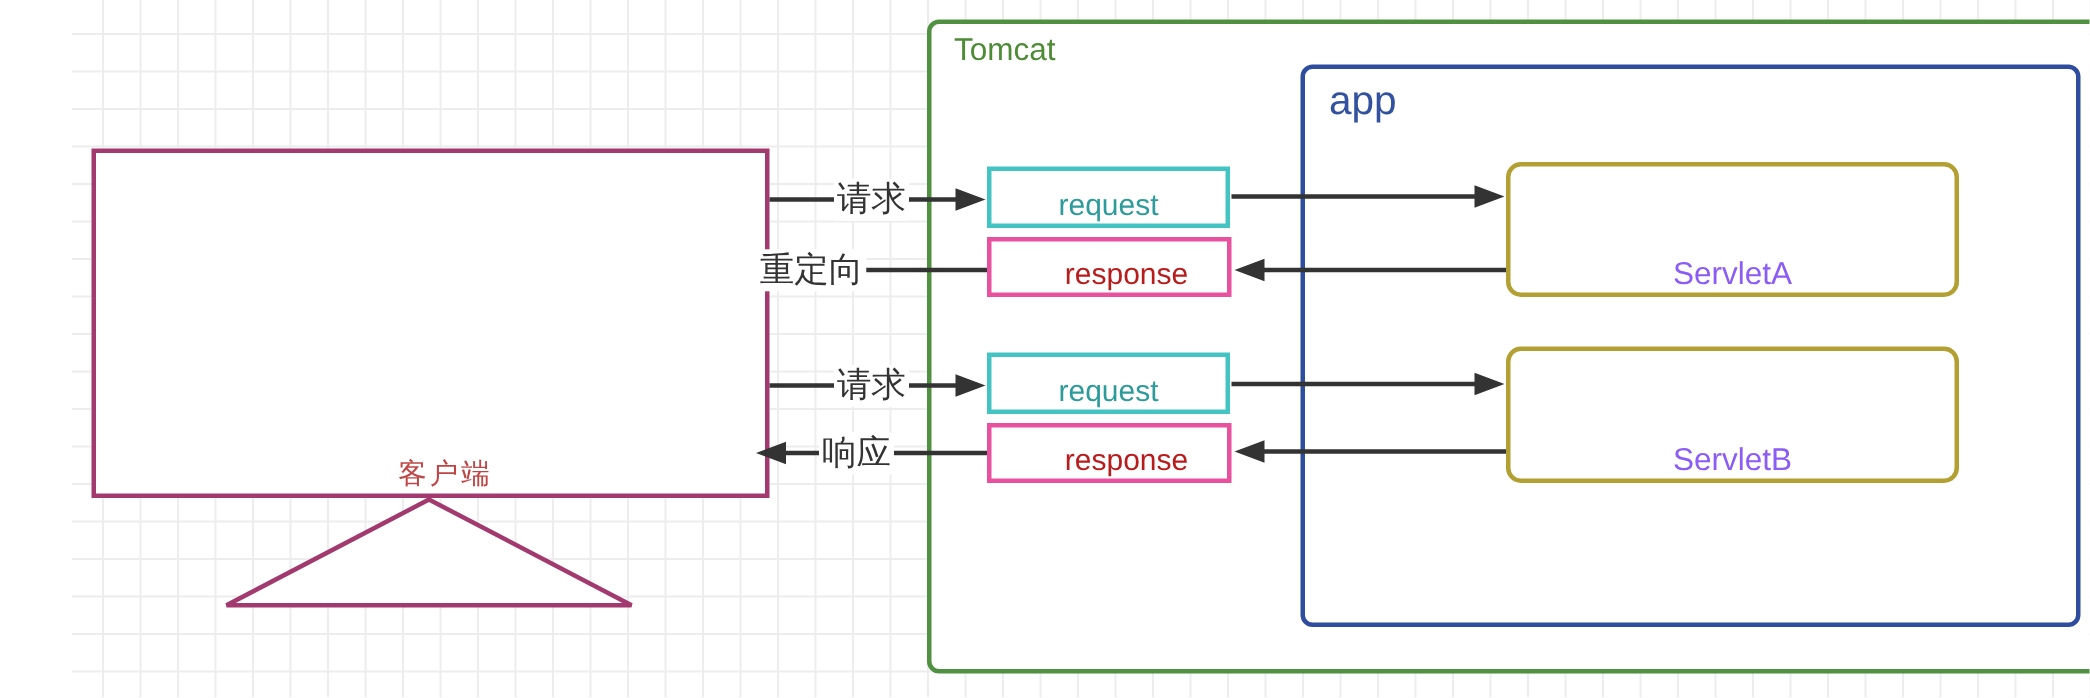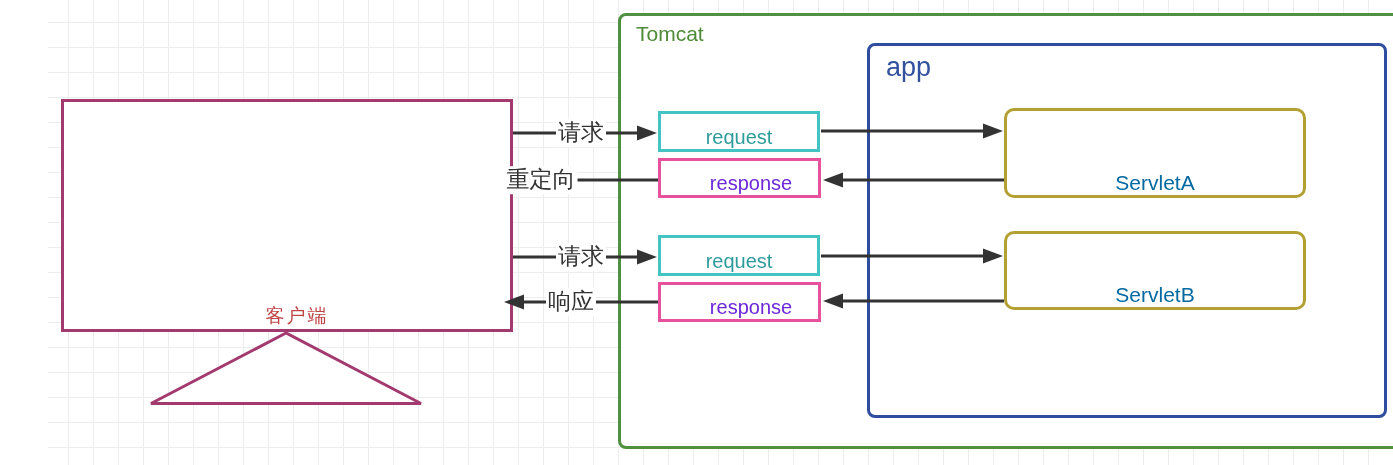--- a/index.html
+++ b/index.html
@@ -21,27 +21,27 @@
   .client-rect { left:13px; top:99px; width:452px; height:233px; border:3px solid #a23a70;padding-left:20px; }
   .client-label { color:#bf4545; font-size:19px; letter-spacing:2px; }
 
   
   .tomcat-box { left:570px; top:13px; width:810px; height:436px; border:3px solid #4f9140; border-radius:8px; background:#fff; }
   .tomcat-label { position:absolute; left:15px; top:6px; color:#4e8b36; font-size:21px; }
   .app-box { left:819px; top:43px; width:520px; height:375px; border:3px solid #2e4d9e; border-radius:8px; background:#fff; }
   .app-label { position:absolute; left:16px; top:6px; color:#32519e; font-size:27px; }
 
   
-  .servlet { width:302px; border:3px solid #b3a032; border-radius:10px; color:#0369a1; font-size:21px; }
+  .servlet { width:302px; border:3px solid #b3a032; border-radius:10px; color:#8b5cf6; font-size:21px; }
   .servlet-a { left:956px; top:108px; height:90px; }
-  .servlet-b { left:956px; top:231px; height:79px; }
+  .servlet-b { left:956px; top:231px; height:91px; }
 
   
   .reqbox { width:162px; height:41px; border:3px solid #44c3c3; color:#2e9b9b; font-size:20px; }
-  .respbox { width:163px; height:40px; border:3px solid #e8519d; color:#6d28d9; font-size:20px;padding-left:23px; }
+  .respbox { width:163px; height:40px; border:3px solid #e8519d; color:#b91c1c; font-size:20px;padding-left:23px; }
   .req1 { left:610px; top:111px; }
   .resp1 { left:610px; top:158px; }
   .req2 { left:610px; top:235px; }
   .resp2 { left:610px; top:282px; }
 
   
   .arrow-label {
     position:absolute; transform:translate(-50%,-50%);
     color:#333333; font-size:23px; background:#ffffff; padding:0 2px;
     white-space:nowrap; z-index:6; line-height:1.2;

